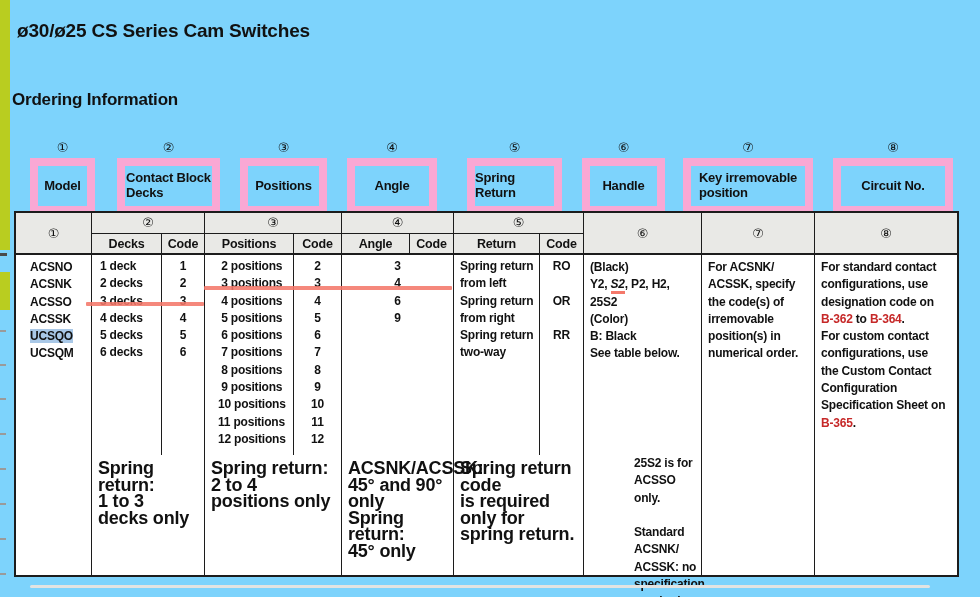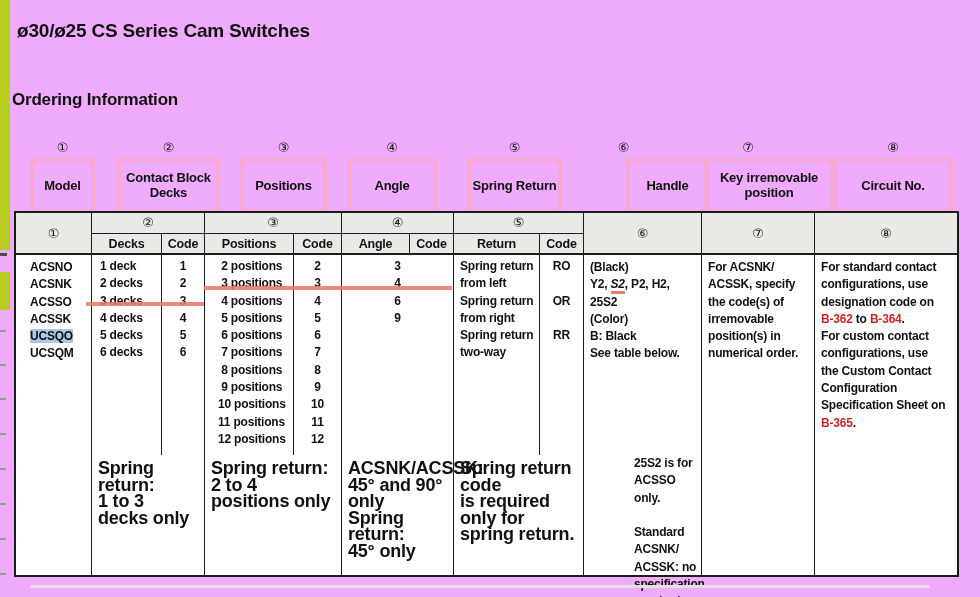--- a/index.html
+++ b/index.html
@@ -1,36 +1,36 @@
 <!DOCTYPE html>
 <html><head>
 <meta charset="utf-8">
 <style>
   * { margin:0; padding:0; box-sizing:border-box; }
   html,body { background:#ffffff; }
   .page {
-    position:relative; width:980px; height:597px; background:#f0abfc;
+    position:relative; width:980px; height:597px; background:#7dd3fc;
     font-family:"Liberation Sans", sans-serif; color:#111; overflow:hidden;
     letter-spacing:-0.2px;
   }
   
   .green-bar  { position:absolute; left:0; top:0;   width:10px; height:250px; background:#b9cd20; }
   .green-block{ position:absolute; left:0; top:272px; width:10px; height:38px; background:#b9cd20; }
   .tick-dark  { position:absolute; left:0; width:7px; height:3px; background:#4a4a4a; }
   .tick       { position:absolute; left:0; width:6px; height:2px; background:#9a9a9a; }
 
   .page-title { position:absolute; left:17px; top:20px; font-size:19px; font-weight:700; }
   .section-title { position:absolute; left:12px; top:90px; font-size:17px; font-weight:700; }
   .intro { position:absolute; left:12px; top:118px; font-size:13px; font-weight:700; }
 
   
   .desig-num { position:absolute; top:140px; height:16px; text-align:center; font-size:13px; font-weight:400; }
   .desig-box {
-    position:absolute; top:158px; height:56px; border:4px solid #f9a8d4;
-    display:flex; align-items:center; justify-content:center; text-align:center;
+    position:absolute; top:158px; height:56px; border:8px solid #f9a8d4;
+    display:flex; align-items:center; justify-content:center; text-align:left;
     font-size:13px; font-weight:700; line-height:1.12; white-space:pre-wrap;
   }
 
   
   .otable {
     position:absolute; left:14px; top:211px; width:945px; height:366px;
     border:2px solid #1c1c1c; display:flex; background:#fff;
   }
   .grp { height:100%; display:flex; flex-direction:column; }
   .grp.bordered { border-right:1px solid #1c1c1c; }
@@ -96,24 +96,24 @@
   <div class="desig-num num-glyph" style="left:240px;width:87px;">③</div>
   <div class="desig-box" style="left:240px;width:87px;"><span>Positions</span></div>
 
   <div class="desig-num num-glyph" style="left:347px;width:90px;">④</div>
   <div class="desig-box" style="left:347px;width:90px;"><span>Angle</span></div>
 
   <div class="desig-num num-glyph" style="left:467px;width:95px;">⑤</div>
   <div class="desig-box" style="left:467px;width:95px;"><span>Spring Return</span></div>
 
   <div class="desig-num num-glyph" style="left:582px;width:83px;">⑥</div>
-  <div class="desig-box" style="left:582px;width:83px;margin-left:44px;"><span>Handle</span></div>
+  <div class="desig-box" style="left:582px;width:83px;"><span>Handle</span></div>
 
   <div class="desig-num num-glyph" style="left:683px;width:130px;">⑦</div>
-  <div class="desig-box" style="left:704px;width:130px;"><span>Key irremovable
+  <div class="desig-box" style="left:683px;width:130px;"><span>Key irremovable
 position</span></div>
 
   <div class="desig-num num-glyph" style="left:833px;width:120px;">⑧</div>
   <div class="desig-box" style="left:833px;width:120px;"><span>Circuit No.</span></div>
 
   <div class="otable">
 
     <div class="grp bordered" style="width:76px;">
       <div class="hdr hdr-single num-glyph">①</div>
       <div class="body">

